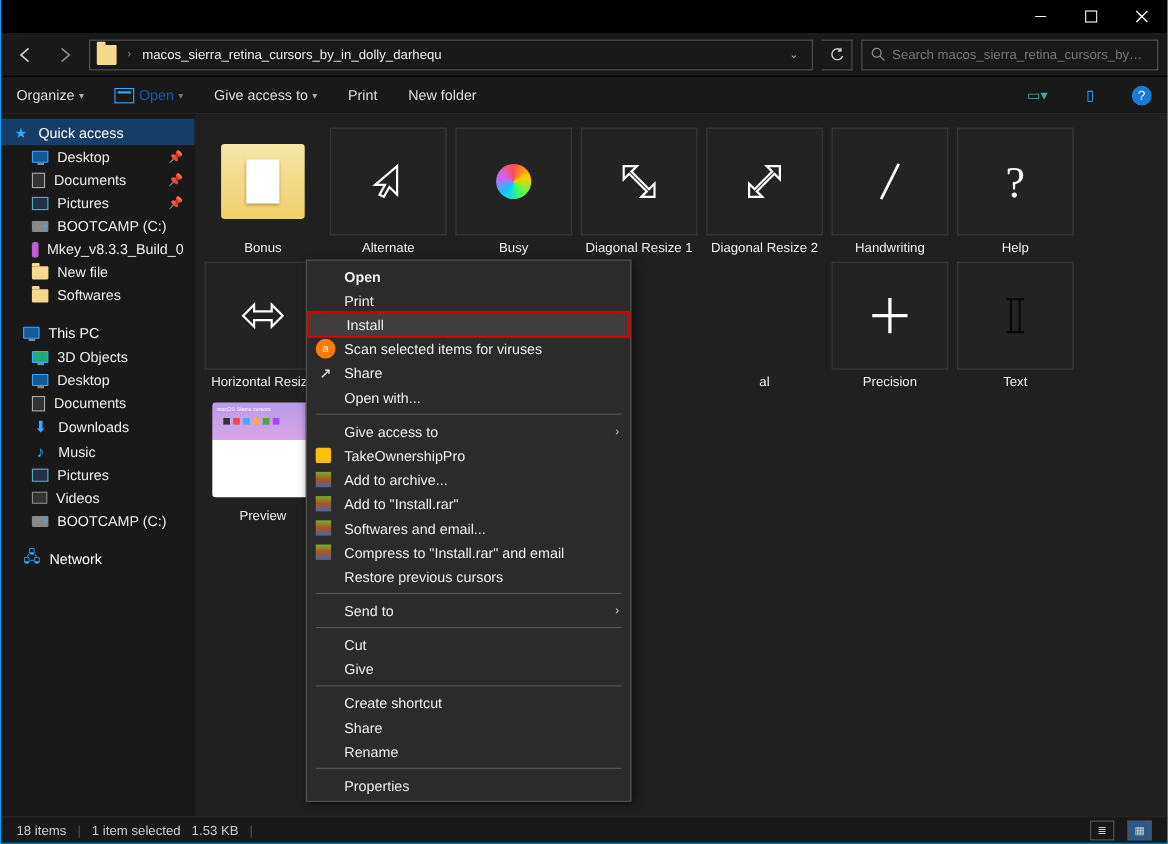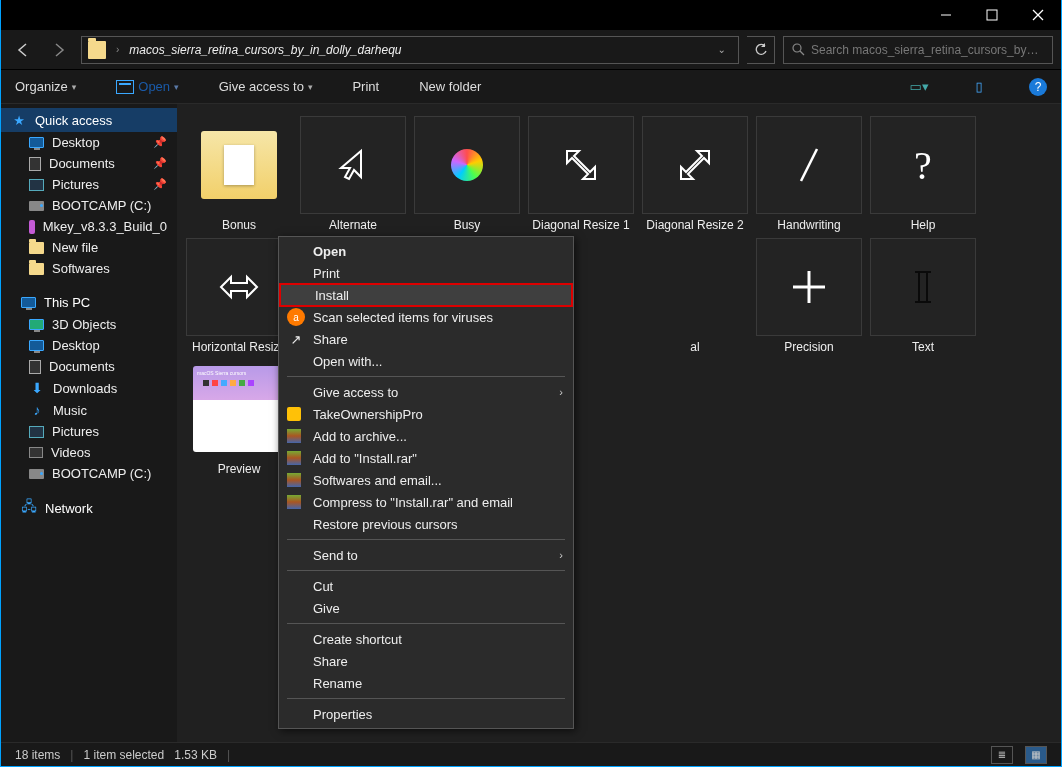--- a/index.html
+++ b/index.html
@@ -4,29 +4,29 @@
 <style>
 * { box-sizing: border-box; margin: 0; padding: 0; font-family: "Segoe UI", sans-serif; }
 body { background: #0a0a0a; color: #fff; width: 1062px; height: 767px; overflow: hidden; position: relative; border: 1px solid #00a2ff; border-top: none;}
 .titlebar { height: 30px; background: #000; display: flex; justify-content: flex-end; align-items: center; }
 .titlebar .btn { width: 46px; height: 30px; display: flex; align-items: center; justify-content: center; color: #fff; }
 .navbar { height: 40px; background: #191919; display: flex; align-items: center; padding: 0 8px; gap: 8px; border-bottom: 1px solid #000;}
 .nav-arrow { width: 28px; height: 28px; display:flex; align-items:center; justify-content:center; color:#bbb;}
 .addr { flex: 1; display: flex; align-items: center; background: #191919; border: 1px solid #555; height: 28px; padding: 0 6px; gap: 6px; }
 .addr .foldericon { width: 18px; height: 18px; background: #f5d98c; border-radius: 1px; position:relative;}
 .addr .foldericon::before{content:"";position:absolute;top:-3px;left:0;width:8px;height:3px;background:#f5d98c;border-radius:1px 1px 0 0;}
-.addr .crumb { font-size: 12px; color: #eee; font-style: italic; }
+.addr .crumb { font-size: 12px; color: #eee; }
 .addr .chev { color:#888; font-size:10px; margin:0 4px;}
 .addr .spacer{flex:1;}
 .addr .dd{color:#aaa;font-size:10px;margin-right:6px;}
 .refresh{width:28px;height:28px;display:flex;align-items:center;justify-content:center;color:#bbb;border:1px solid #555;border-left:none;}
 .search { width: 270px; height: 28px; background: #191919; border: 1px solid #555; display:flex; align-items:center; padding:0 8px; gap:6px;}
 .search .si{color:#888;font-size:13px;}
 .search .ph{color:#777;font-size:12px;white-space:nowrap;overflow:hidden;text-overflow:ellipsis;}
-.toolbar { height: 34px; background: #191919; display:flex; align-items:center; padding:0 14px; gap:40px; font-size:13px; color:#ddd; border-bottom:1px solid #2a2a2a;}
+.toolbar { height: 34px; background: #191919; display:flex; align-items:center; padding:0 14px; gap:28px; font-size:13px; color:#ddd; border-bottom:1px solid #2a2a2a;}
 .toolbar .t{display:flex;align-items:center;gap:4px;}
 .toolbar .open{color:#1a5aa8;}
 .toolbar .rspace{flex:1;}
 .toolbar .ric{width:20px;height:20px;display:flex;align-items:center;justify-content:center;}
 .body { display:flex; height: calc(100% - 30px - 40px - 34px - 24px); background:#191919;}
 .sidebar { width: 176px; background:#191919; padding-top:4px; overflow:hidden;}
 .side-group{margin-bottom:12px;}
 .side-head{display:flex;align-items:center;gap:8px;padding:4px 10px;font-size:13px;}
 .side-head.qa{background:#163d66;}
 .side-item{display:flex;align-items:center;gap:8px;padding:3px 10px 3px 28px;font-size:13px;color:#eee;white-space:nowrap;overflow:hidden;}

